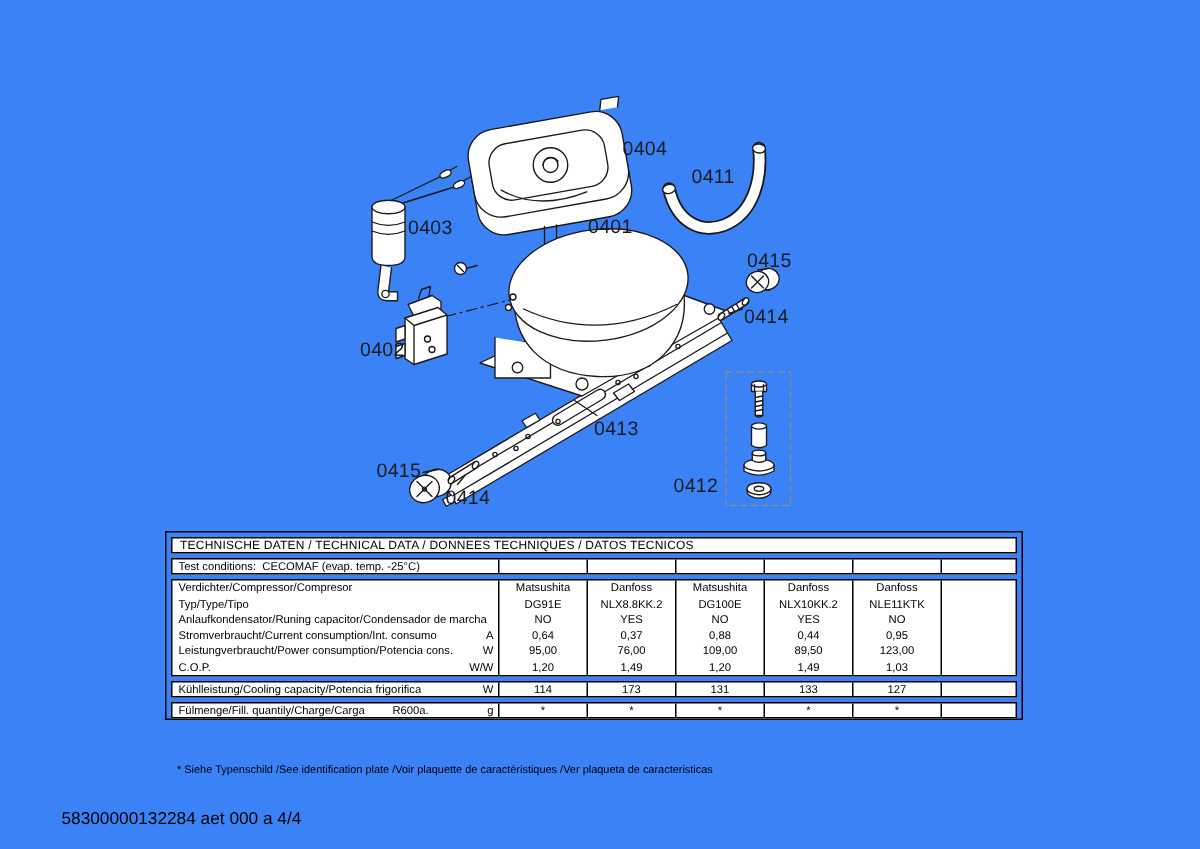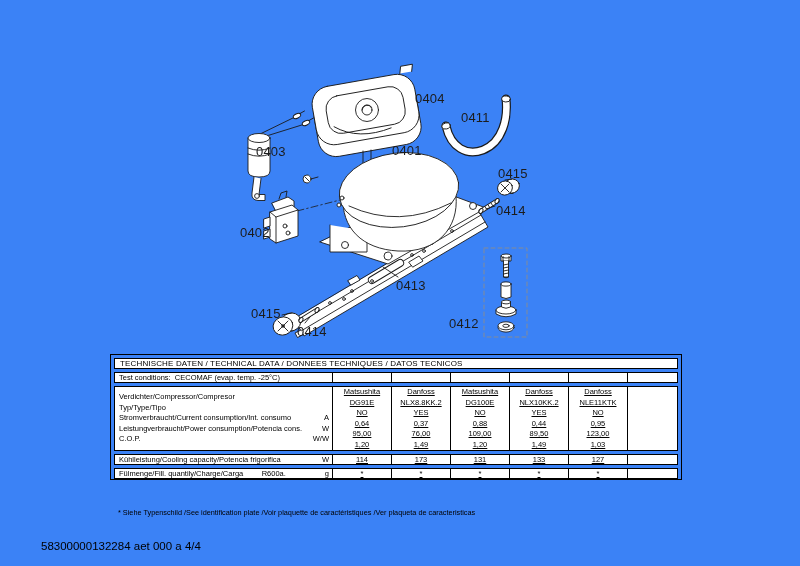--- a/index.html
+++ b/index.html
@@ -15,21 +15,21 @@
        display:flex;flex-direction:column;gap:3px;font-size:7.5px;color:#000;}
   .box{border:1px solid #000;box-sizing:border-box;display:flex;background:#fff;}
   .row-title{height:16px;align-items:center;padding-left:5px;font-size:8px;letter-spacing:.15px;}
   .row-test{height:13px;}
   .box.main{flex:1;}
   .row-cool{height:16px;}
   .row-fill{height:16px;}
   .cl{width:217px;box-sizing:border-box;padding:0 3px 0 4px;display:flex;
       flex-direction:column;justify-content:center;}
   .vcol{width:59px;border-left:1px solid #000;box-sizing:border-box;display:flex;
-        flex-direction:column;justify-content:center;align-items:center;text-align:center;text-decoration:underline;}
+        flex-direction:column;justify-content:center;align-items:center;text-align:center;}
   .last{flex:1;border-left:1px solid #000;box-sizing:border-box;}
   .lrow{display:flex;justify-content:space-between;line-height:10.5px;white-space:nowrap;}
   .mcol span{display:block;line-height:10.5px;white-space:nowrap;}
   .hrow{flex-direction:row;justify-content:space-between;align-items:center;}
   .fillrow{flex-direction:row;justify-content:center;align-items:center;}
   .refrig{margin-left:auto;margin-right:39px;}
   .footnote{position:absolute;left:118px;top:508px;font-size:7.3px;color:#000;white-space:nowrap;}
   .doccode{position:absolute;left:5px;top:540px;font-size:11.5px;color:#000;white-space:nowrap;padding-left:36px;}
 </style>
 </head>
@@ -172,21 +172,21 @@
         <ellipse cx="506" cy="302" rx="4.5" ry="1.9" fill="#fff"></ellipse>
         <ellipse cx="506" cy="327.5" rx="8" ry="4.6" fill="#fff"></ellipse>
         <ellipse cx="506" cy="325.8" rx="8" ry="4" fill="#fff"></ellipse>
         <ellipse cx="506" cy="325.8" rx="3.2" ry="1.6" fill="#fff"></ellipse>
       </g>
     </g>
   </svg>
 
   <span class="plabel" style="left:415px;top:91px">0404</span>
   <span class="plabel" style="left:461px;top:110px">0411</span>
-  <span class="plabel" style="left:256px;top:144px">0403</span>
+  <span class="plabel" style="left:272px;top:144px">0403</span>
   <span class="plabel" style="left:392px;top:143px">0401</span>
   <span class="plabel" style="left:498px;top:166px">0415</span>
   <span class="plabel" style="left:496px;top:203px">0414</span>
   <span class="plabel" style="left:240px;top:225px">0402</span>
   <span class="plabel" style="left:396px;top:278px">0413</span>
   <span class="plabel" style="left:251px;top:306px">0415</span>
   <span class="plabel" style="left:297px;top:324px">0414</span>
   <span class="plabel" style="left:449px;top:316px">0412</span>
 
   <div class="tbl">
@@ -211,20 +211,24 @@
       <div class="cl">
         <div class="lrow">
             <span>Verdichter/Compressor/Compresor</span>
             <span></span>
           </div>
         <div class="lrow">
             <span>Typ/Type/Tipo</span>
             <span></span>
           </div>
         <div class="lrow">
+            <span>Anlaufkondensator/Runing capacitor/Condensador de marcha</span>
+            <span></span>
+          </div>
+        <div class="lrow">
             <span>Stromverbraucht/Current consumption/Int. consumo</span>
             <span>A</span>
           </div>
         <div class="lrow">
             <span>Leistungverbraucht/Power consumption/Potencia cons.</span>
             <span>W</span>
           </div>
         <div class="lrow">
             <span>C.O.P.</span>
             <span>W/W</span>

